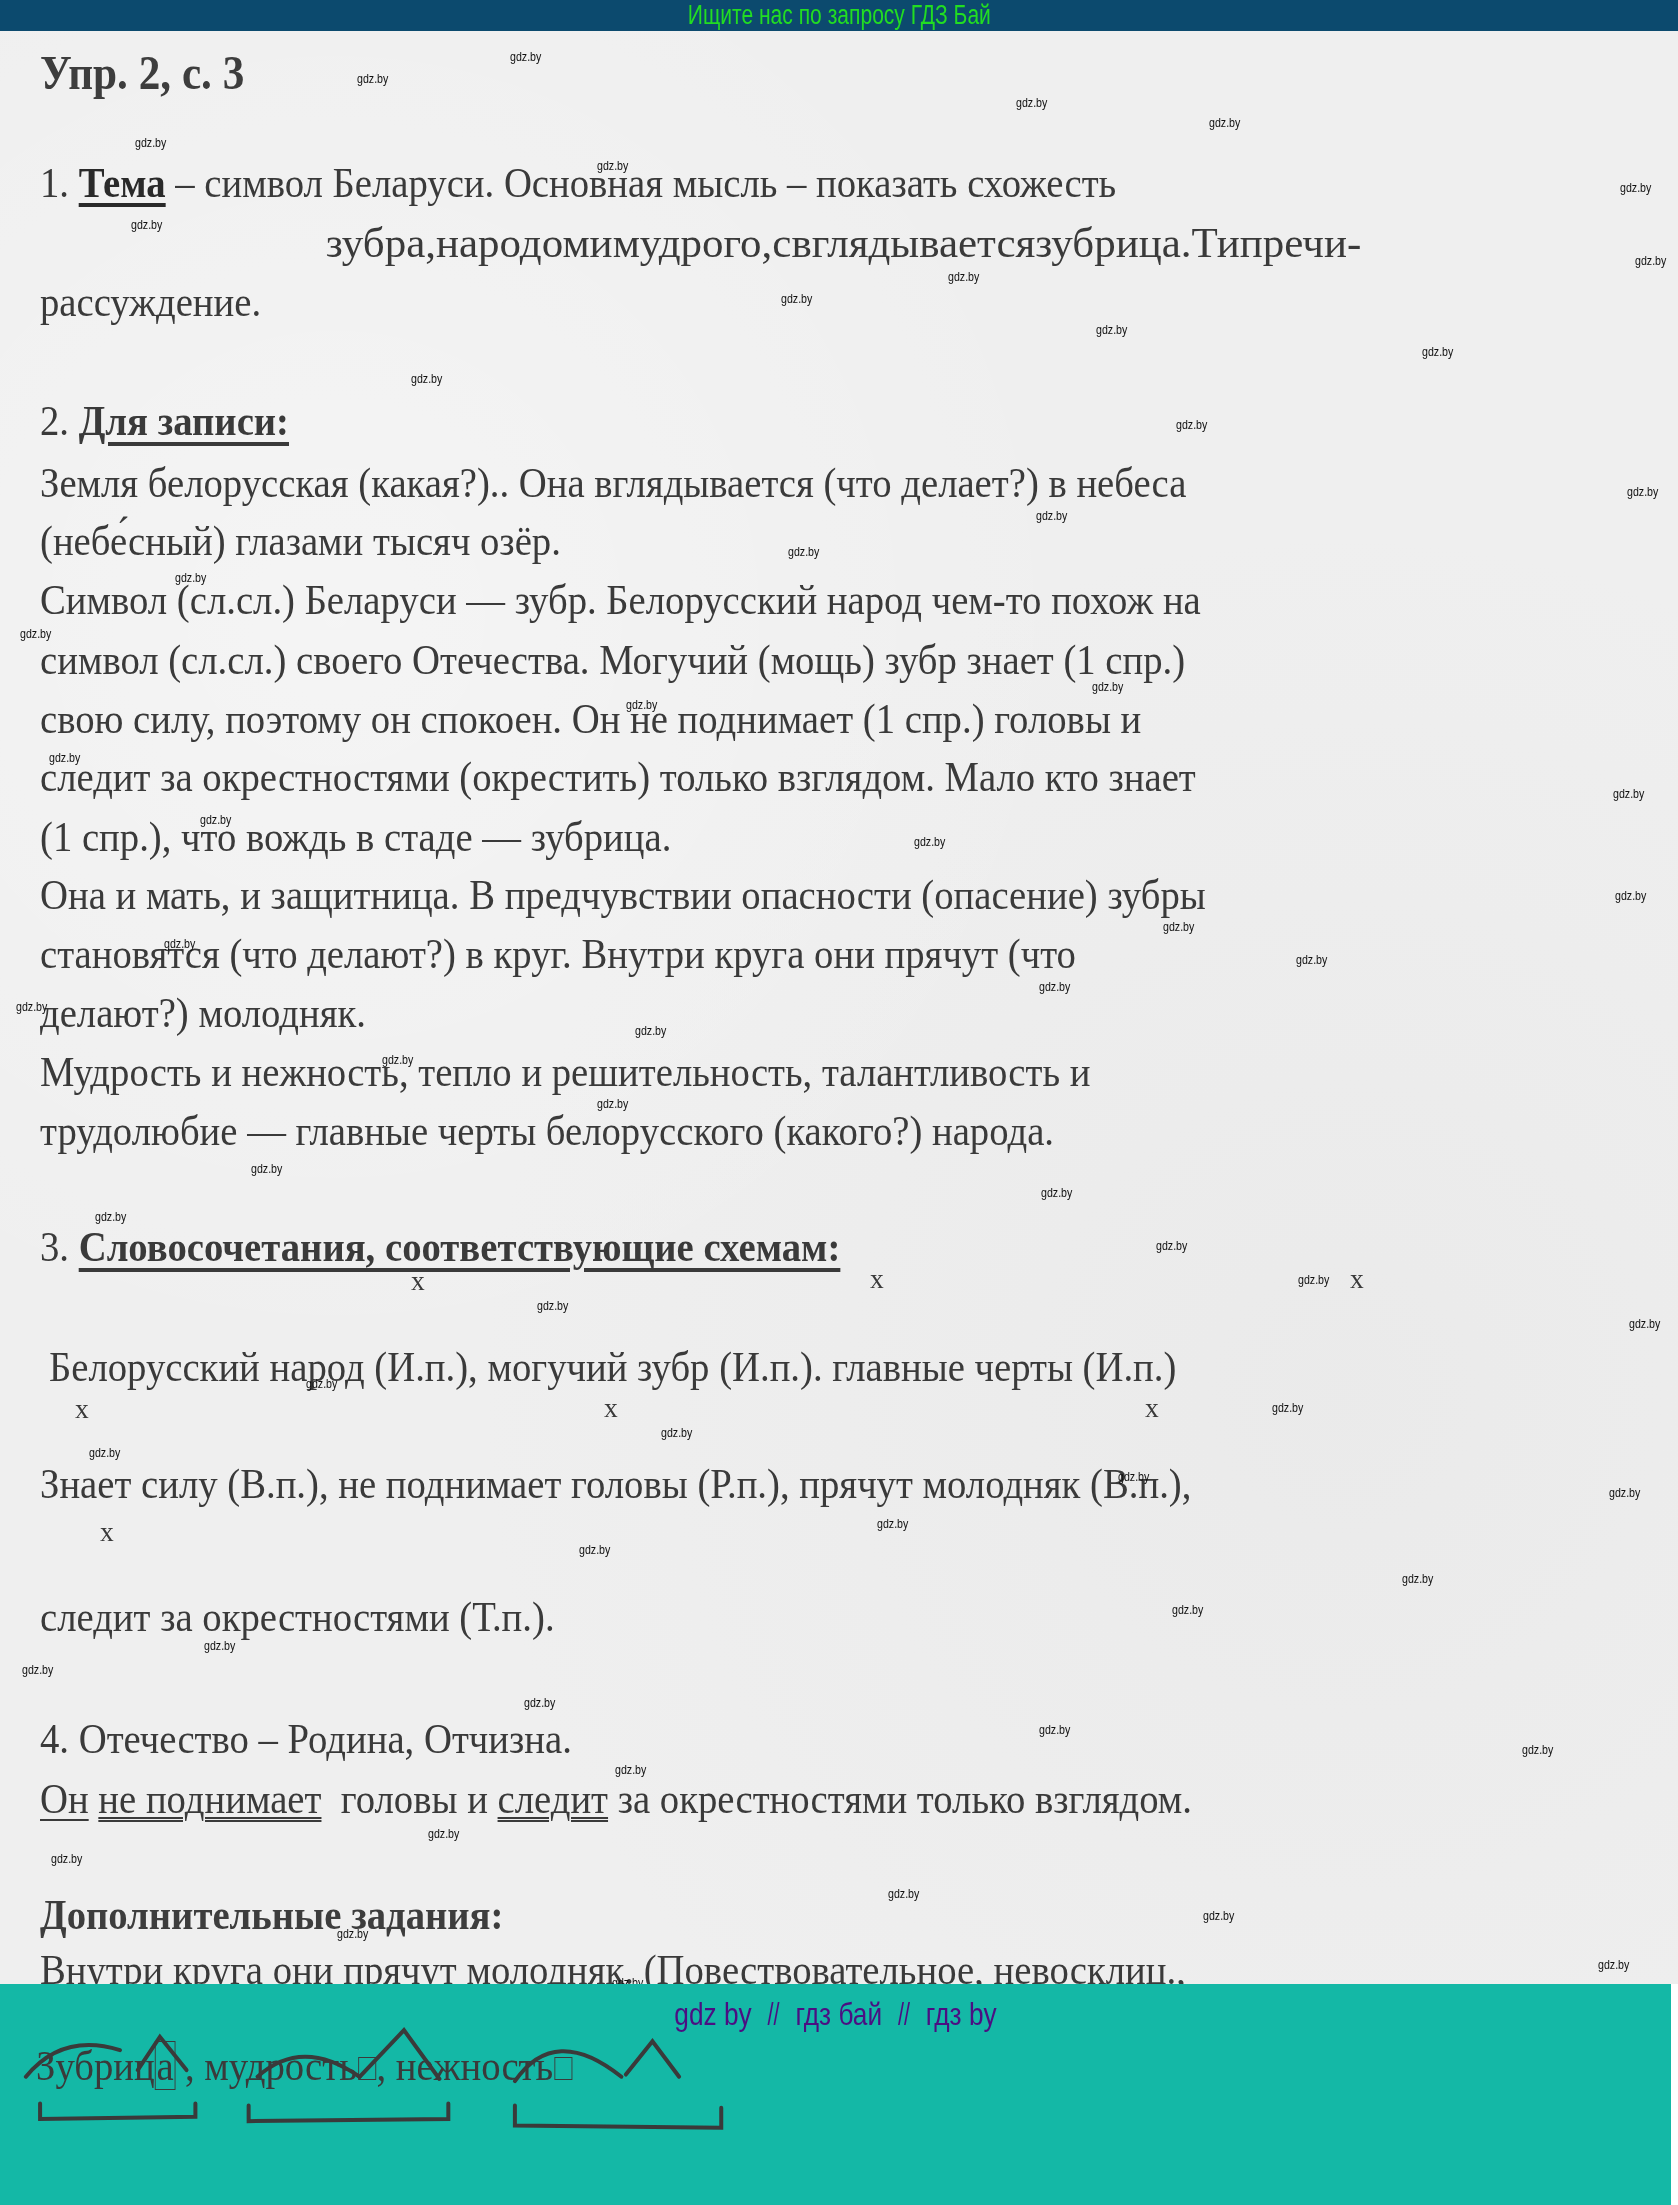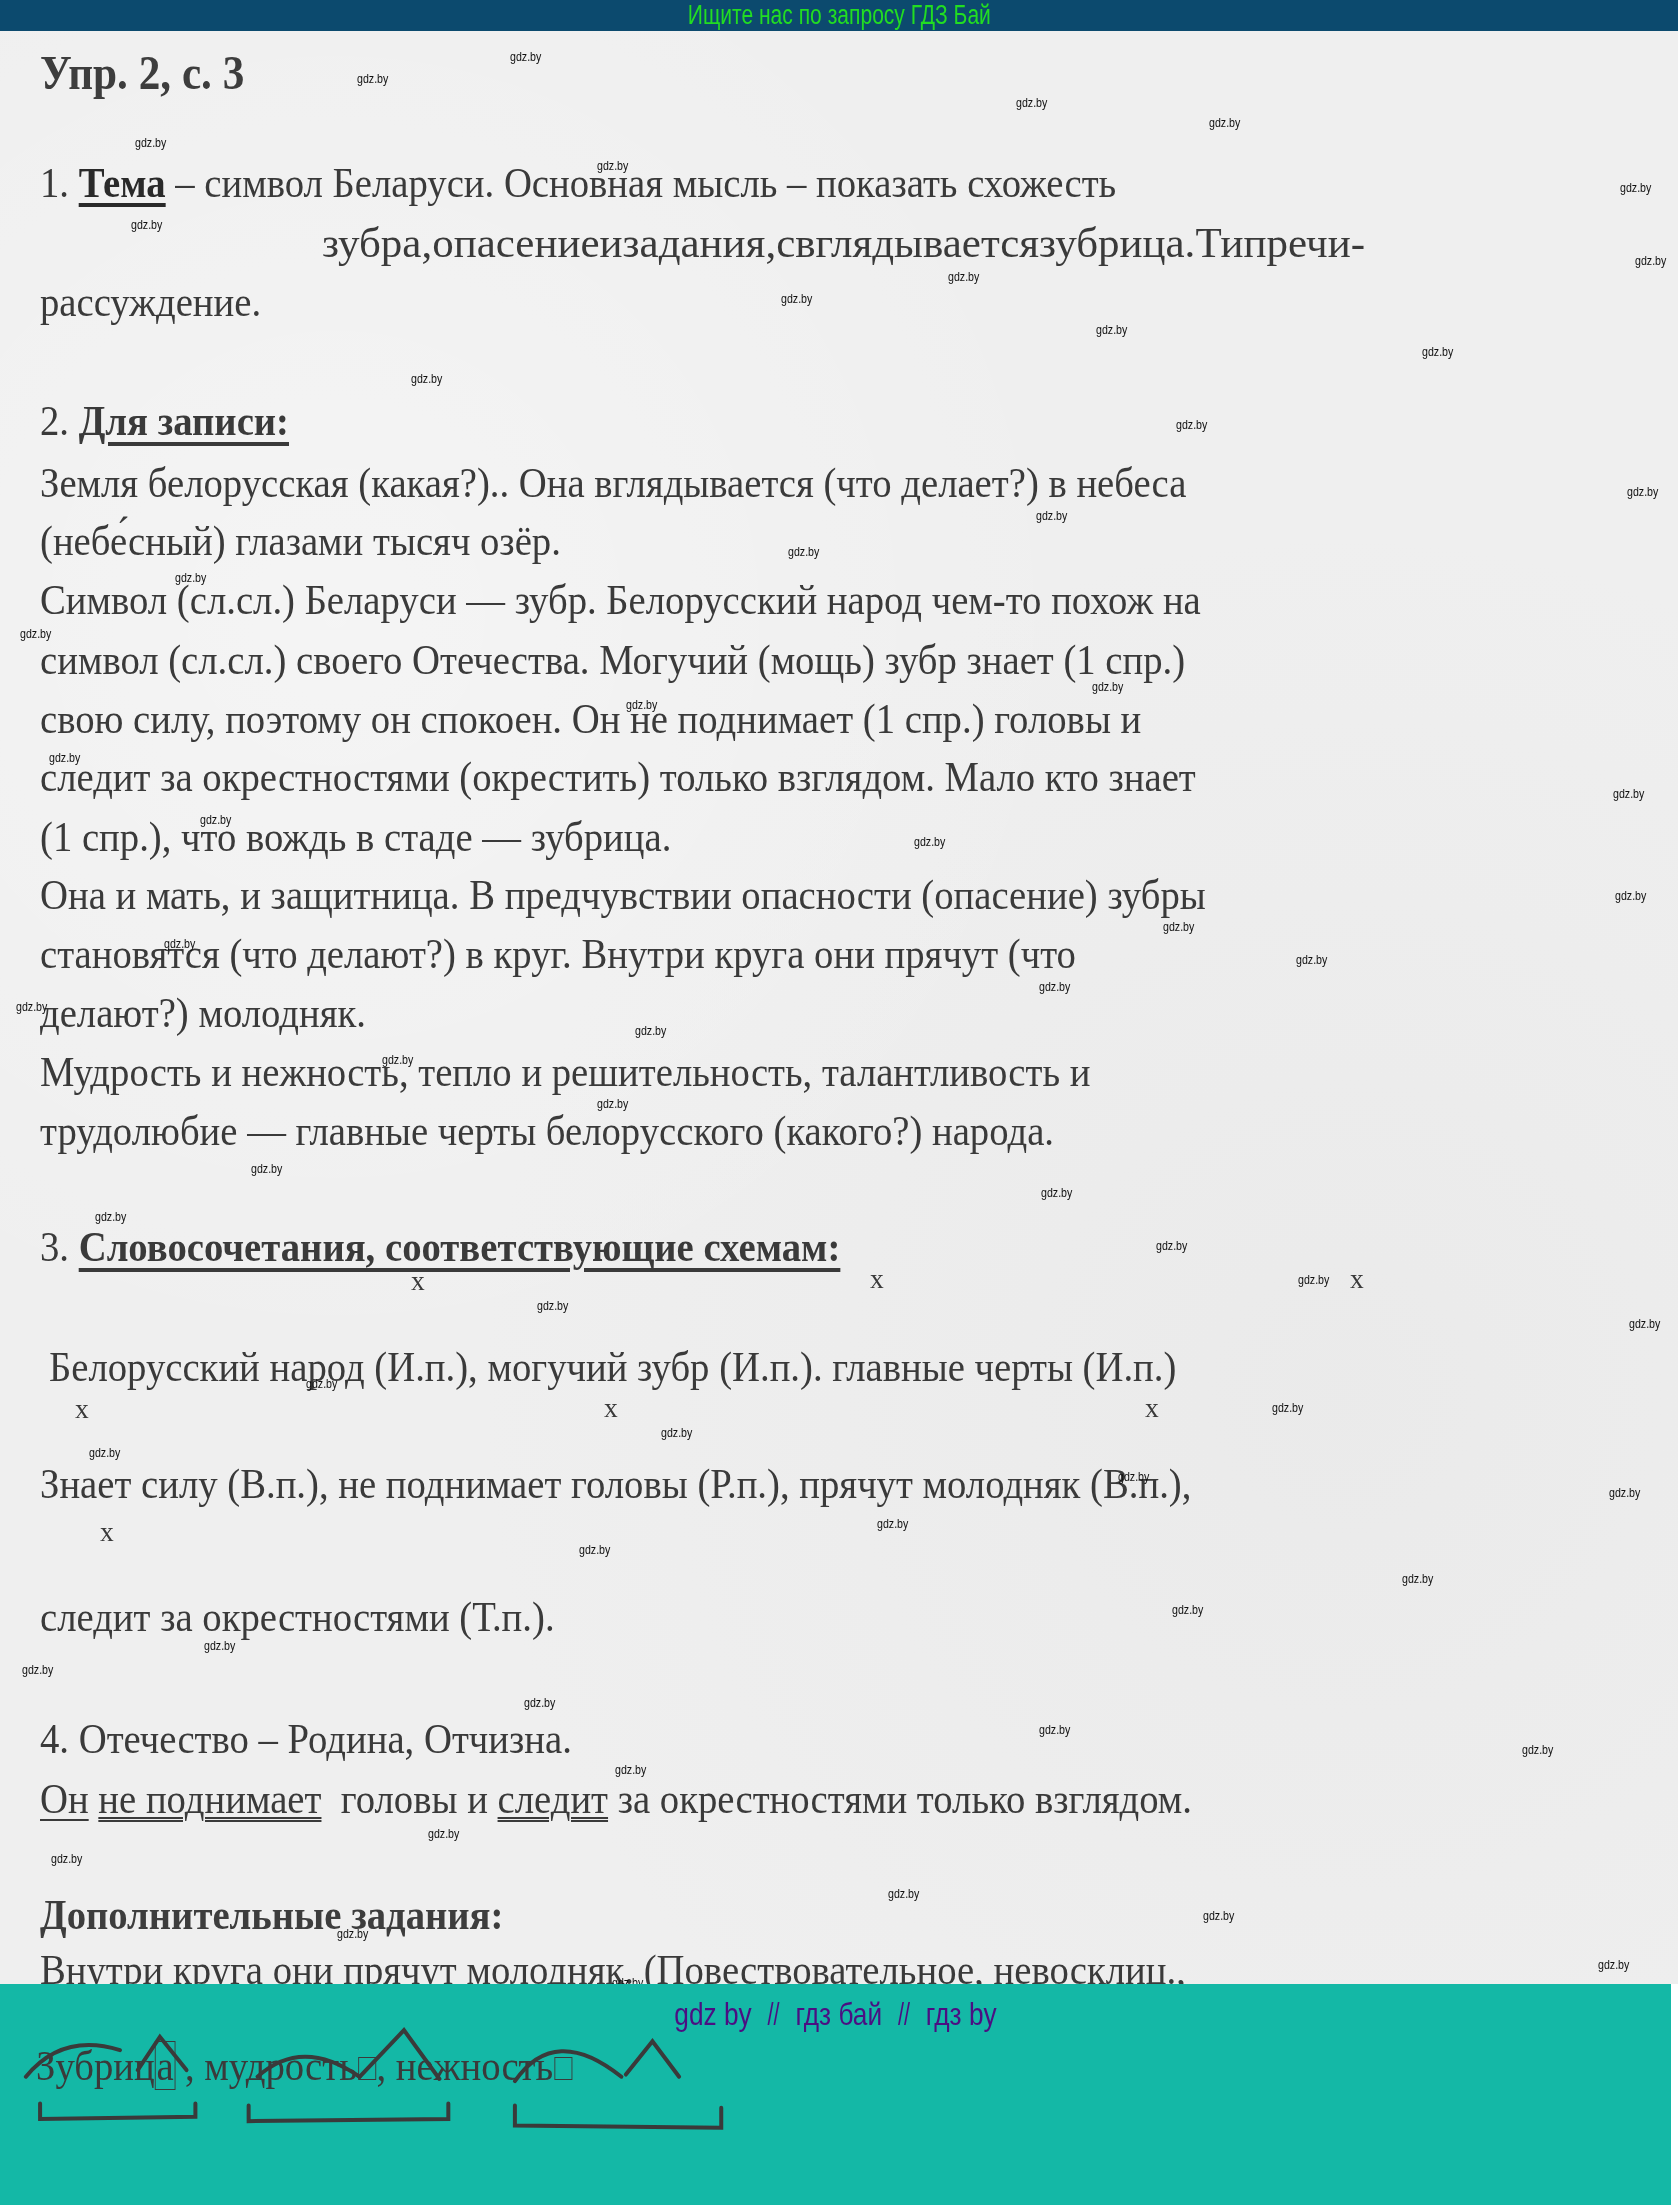--- a/index.html
+++ b/index.html
@@ -100,23 +100,23 @@
 
   <div class="line heading-main" style="top:18px;">Упр. 2, с. 3</div>
 
   <div class="line" style="top:130px;">
     <span>1.</span>
     <span class="b u1">Тема</span>
     <span>– символ Беларуси. Основная мысль – показать схожесть</span>
   </div>
   <div class="line justify" style="top:190px; width:1607px;">
     <span>зубра,</span>
-    <span>опасение</span>
+    <span>народом</span>
     <span>и</span>
-    <span>задания,</span>
+    <span>мудрого,</span>
     <span>с</span>
     <span>вглядывается</span>
     <span>зубрица.</span>
     <span>Тип</span>
     <span>речи-</span>
   </div>
   <div class="line" style="top:249px;">рассуждение.</div>
 
   <div class="line" style="top:368px;">
     <span>2.</span>

